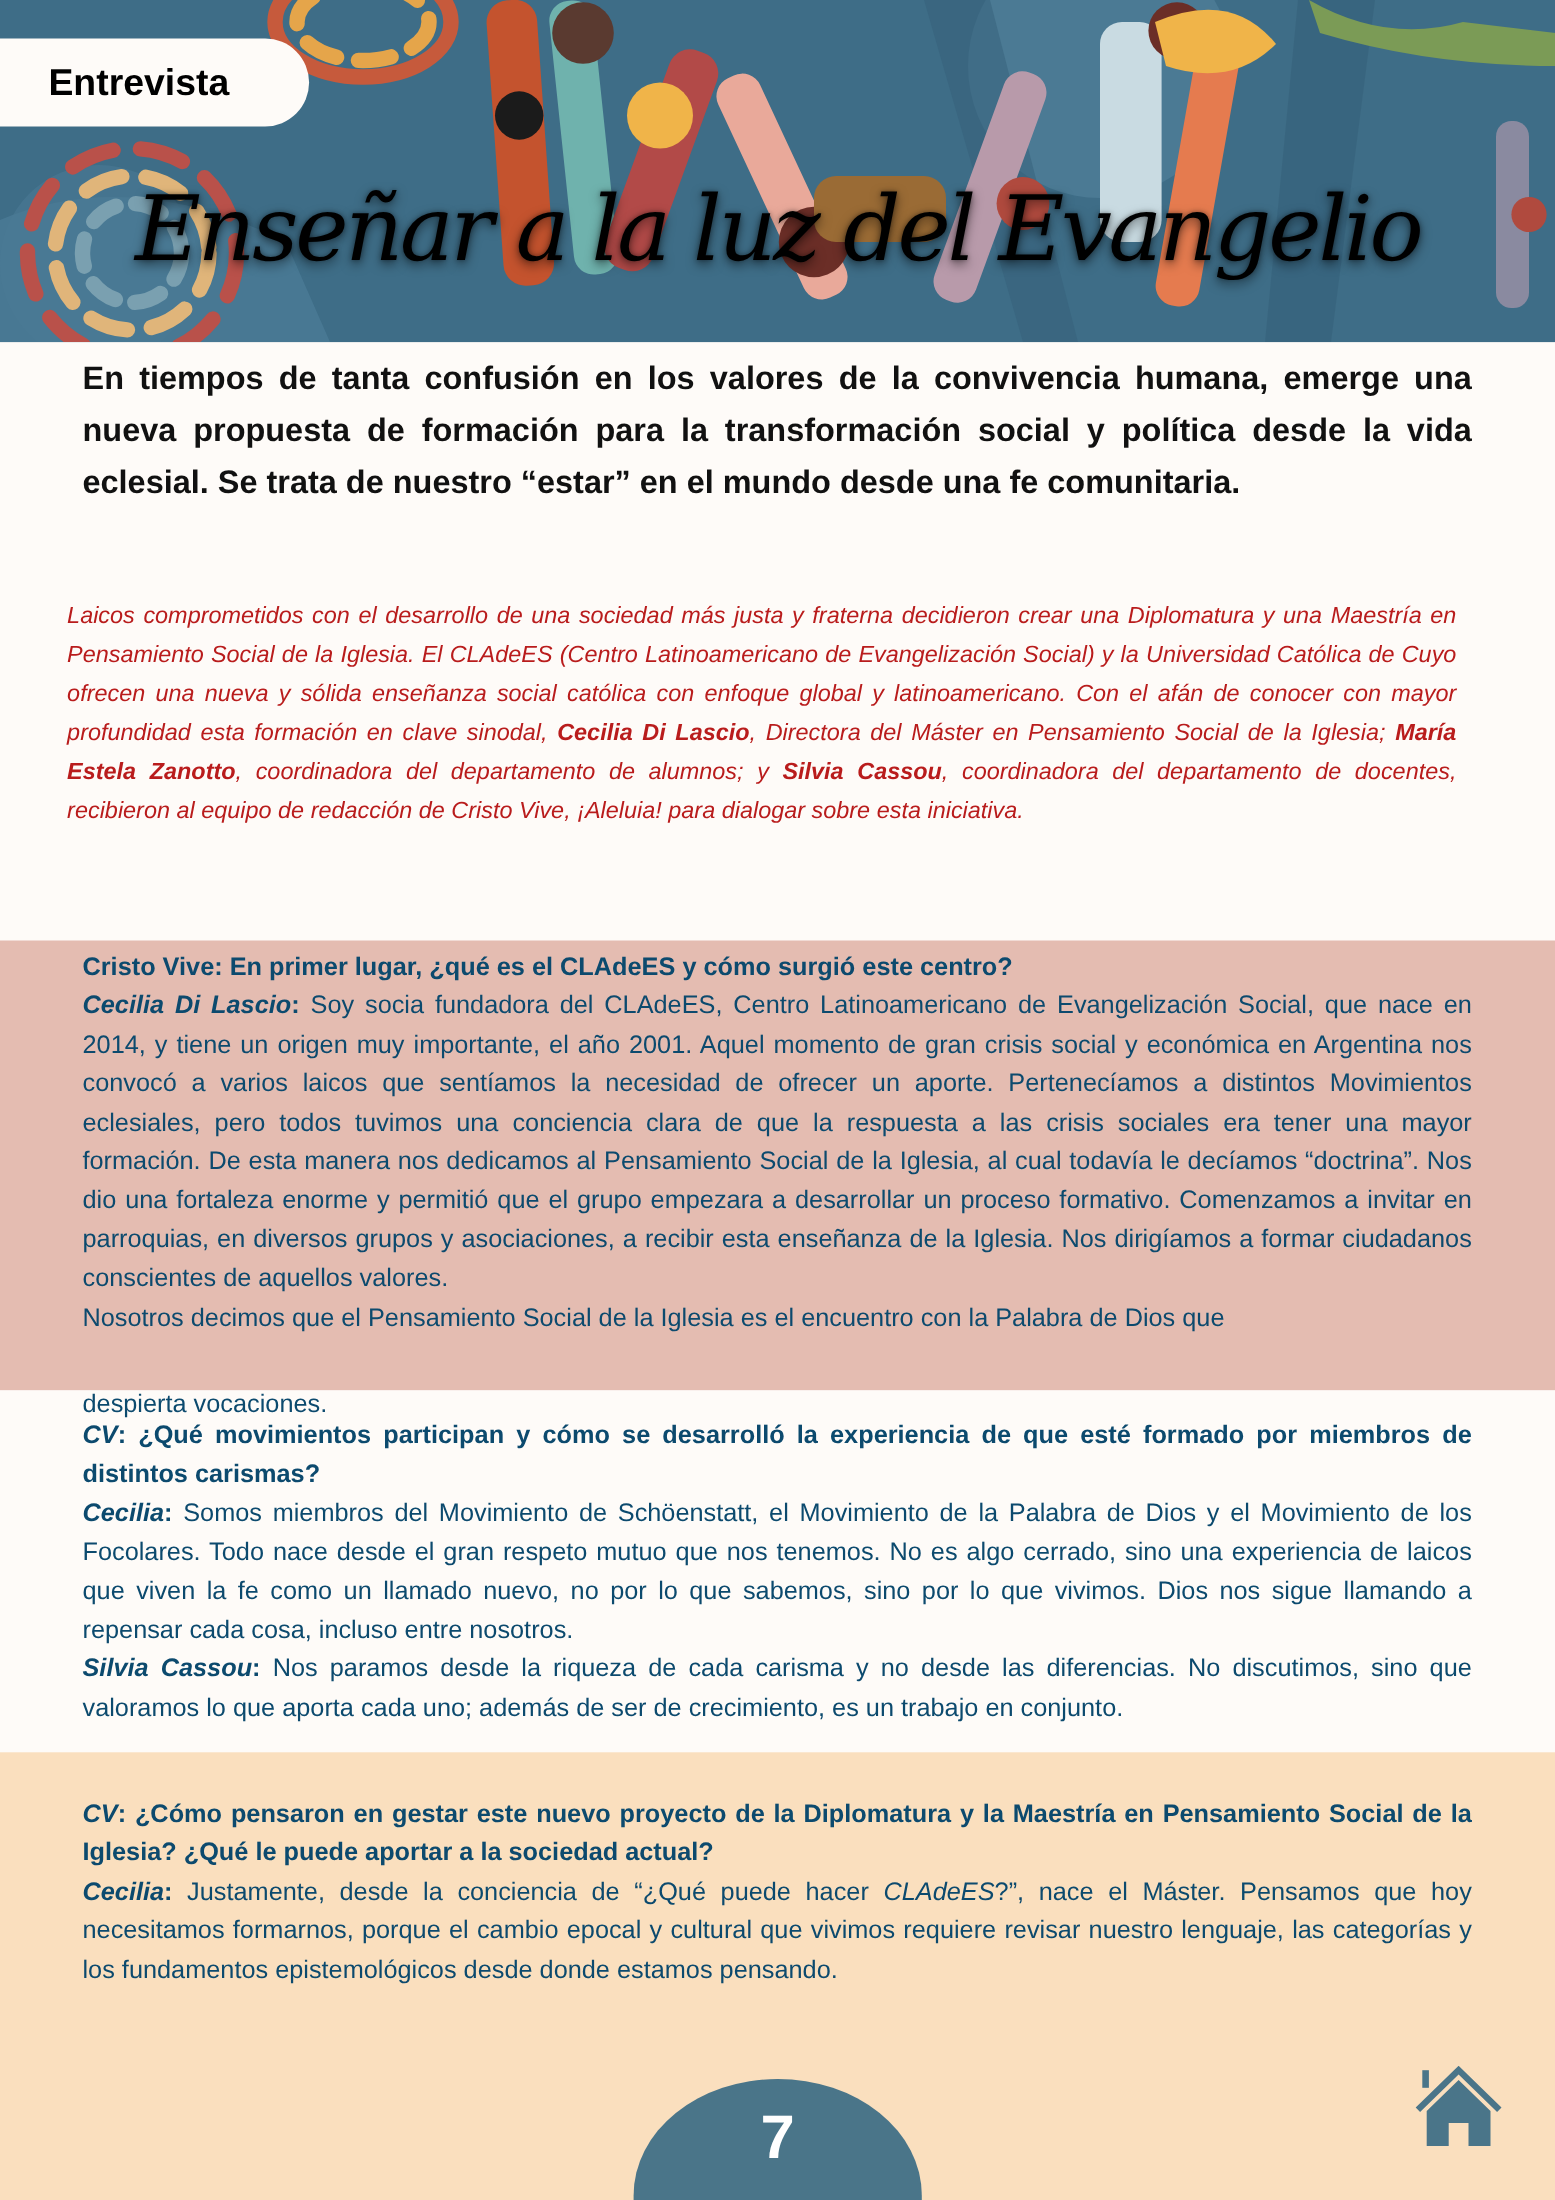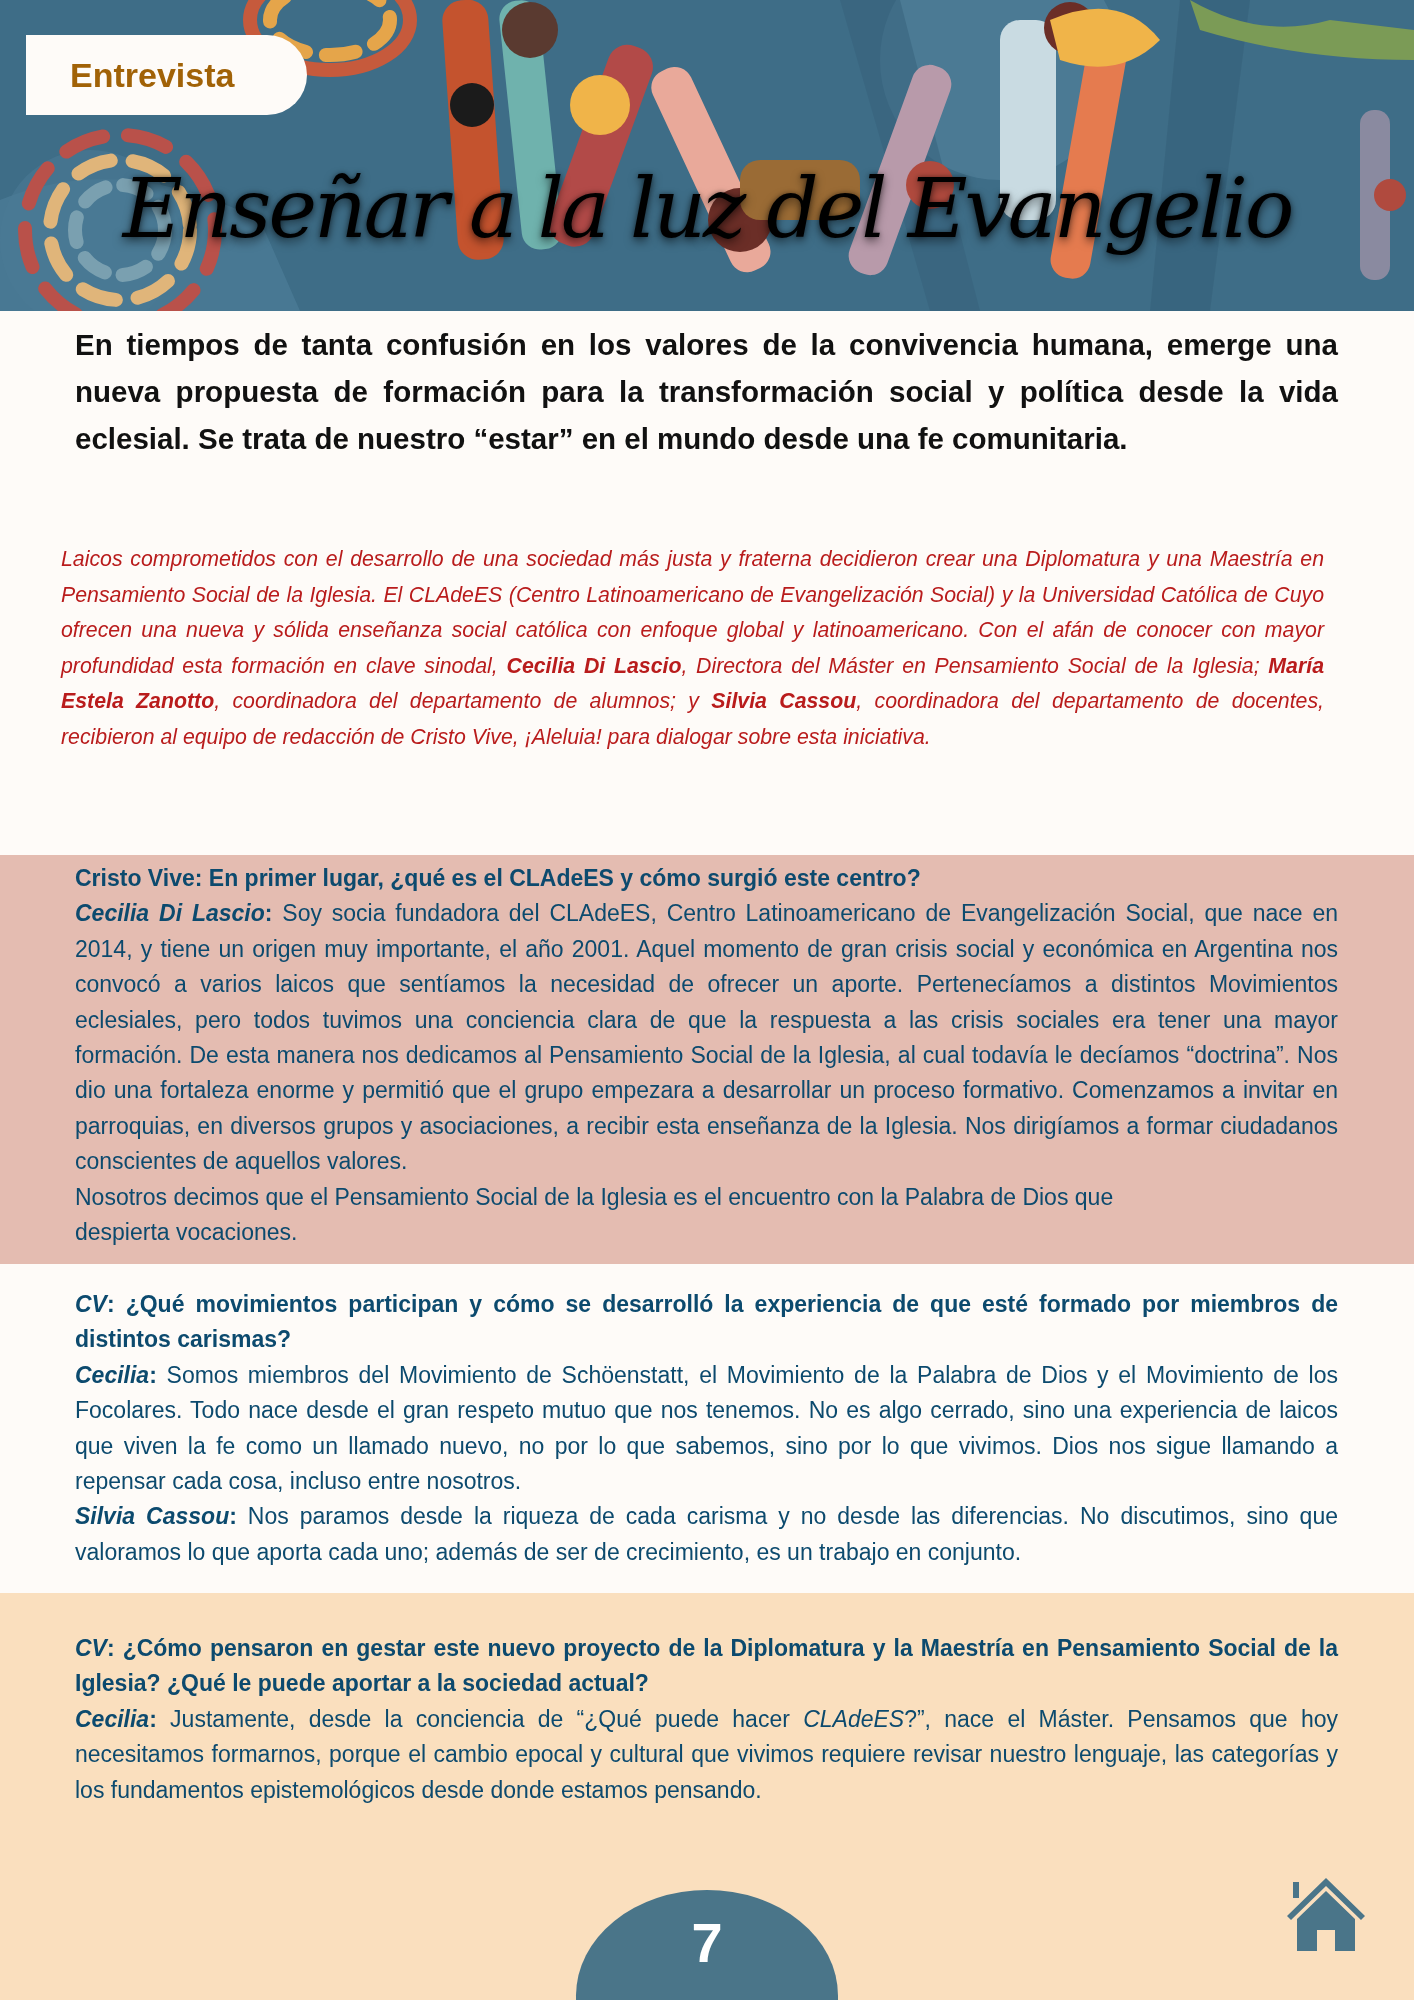--- a/index.html
+++ b/index.html
@@ -9,21 +9,21 @@
   
   .banner {
     position: absolute; left: 0; top: 0; width: 1414px; height: 311px;
     background: #3e6d87; overflow: hidden;
   }
   .banner svg { position: absolute; left: 0; top: 0; }
   .section-pill {
     position: absolute; left: 0; top: 35px; width: 281px; height: 80px;
     background: #fefbf8; border-radius: 0 40px 40px 0;
     display: flex; align-items: center; padding-left: 44px;
-    font-weight: bold; font-size: 34px; color: #a16207; margin-left: 26px;
+    font-weight: bold; font-size: 34px; color: #000000;
   }
   .banner-title {
     position: absolute; left: 0; right: 0; top: 168px; text-align: center;
     font-family: "DejaVu Serif", "Liberation Serif", serif; font-style: italic;
     font-size: 82px; letter-spacing: -3px; color: #000000;
     text-shadow: 0 4px 10px rgba(0,0,0,0.55), 0 0 4px rgba(0,0,0,0.35);
     line-height: 1;
   }
 
   
@@ -123,21 +123,21 @@
 <p class="intro"><span>Laicos comprometidos con el desarrollo de una sociedad más justa y fraterna decidieron crear una Diplomatura y una Maestría en Pensamiento Social de la Iglesia. El CLAdeES (Centro Latinoamericano de Evangelización Social) y la Universidad Católica de Cuyo ofrecen una nueva y sólida enseñanza social católica con enfoque global y latinoamericano. Con el afán de conocer con mayor profundidad esta formación en clave sinodal, </span><b>Cecilia Di Lascio</b><span>, Directora del Máster en Pensamiento Social de la Iglesia; </span><b>María Estela Zanotto</b><span>, coordinadora del departamento de alumnos; y </span><b>Silvia Cassou</b><span>, coordinadora del departamento de docentes, recibieron al equipo de redacción de Cristo Vive, ¡Aleluia! para dialogar sobre esta iniciativa.</span></p>
 
 <div class="band band-pink"></div>
 <div class="band band-white"></div>
 <div class="band band-peach"></div>
 
 <div class="qa qa-1">
   <p class="q" style="text-align:left;"><span>Cristo Vive</span><span>: En primer lugar, ¿qué es el CLAdeES y cómo surgió este centro?</span></p>
   <p><span class="speaker">Cecilia Di Lascio</span><span class="colon">:</span><span> Soy socia fundadora del CLAdeES, Centro Latinoamericano de Evangelización Social, que nace en 2014, y tiene un origen muy importante, el año 2001. Aquel momento de gran crisis social y económica en Argentina nos convocó a varios laicos que sentíamos la necesidad de ofrecer un aporte. Pertenecíamos a distintos Movimientos eclesiales, pero todos tuvimos una conciencia clara de que la respuesta a las crisis sociales era tener una mayor formación. De esta manera nos dedicamos al Pensamiento Social de la Iglesia, al cual todavía le decíamos “doctrina”. Nos dio una fortaleza enorme y permitió que el grupo empezara a desarrollar un proceso formativo. Comenzamos a invitar en parroquias, en diversos grupos y asociaciones, a recibir esta enseñanza de la Iglesia. Nos dirigíamos a formar ciudadanos conscientes de aquellos valores.</span></p>
   <p style="text-align:left;">Nosotros decimos que el Pensamiento Social de la Iglesia es el encuentro con la Palabra de Dios que</p>
-  <p style="text-align:left;">despierta vocaciones.</p>
+  <p style="text-align:left;margin-top:44px;">despierta vocaciones.</p>
 </div>
 
 <div class="qa qa-2">
   <p class="q"><i>CV</i><span>: ¿Qué movimientos participan y cómo se desarrolló la experiencia de que esté formado por miembros de distintos carismas?</span></p>
   <p class="last"><span class="speaker">Cecilia</span><span class="colon">:</span><span> Somos miembros del Movimiento de Schöenstatt, el Movimiento de la Palabra de Dios y el Movimiento de los Focolares. Todo nace desde el gran respeto mutuo que nos tenemos. No es algo cerrado, sino una experiencia de laicos que viven la fe como un llamado nuevo, no por lo que sabemos, sino por lo que vivimos. Dios nos sigue llamando a repensar cada cosa, incluso entre nosotros.</span></p>
   <p class="last"><span class="speaker">Silvia Cassou</span><span class="colon">:</span><span> Nos paramos desde la riqueza de cada carisma y no desde las diferencias. No discutimos, sino que valoramos lo que aporta cada uno; además de ser de crecimiento, es un trabajo en conjunto.</span></p>
 </div>
 
 <div class="qa qa-3">
   <p class="q"><i>CV</i><span>: ¿Cómo pensaron en gestar este nuevo proyecto de la Diplomatura y la Maestría en Pensamiento Social de la Iglesia? ¿Qué le puede aportar a la sociedad actual?</span></p>

